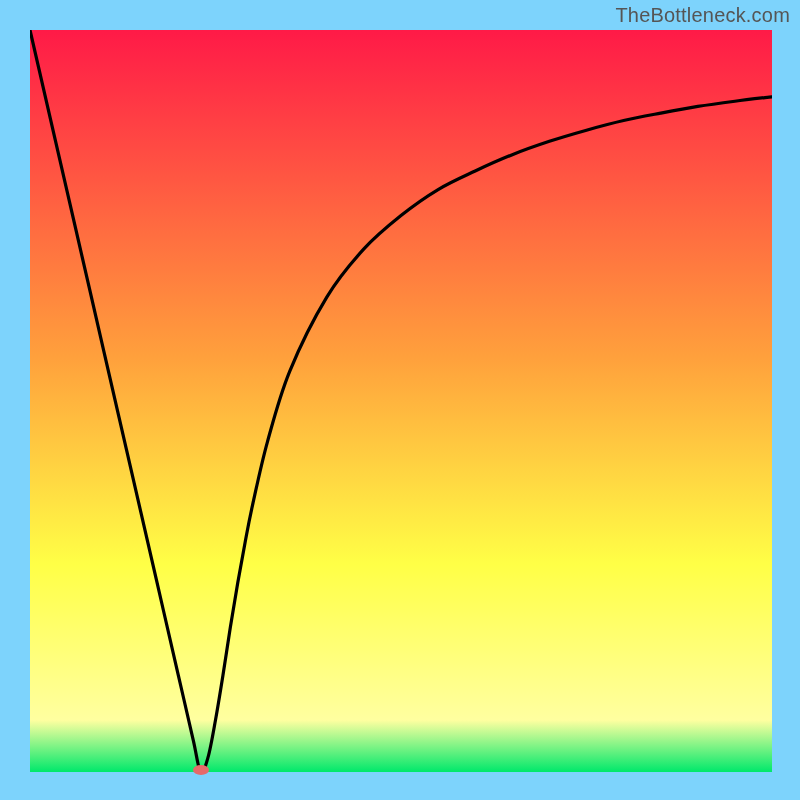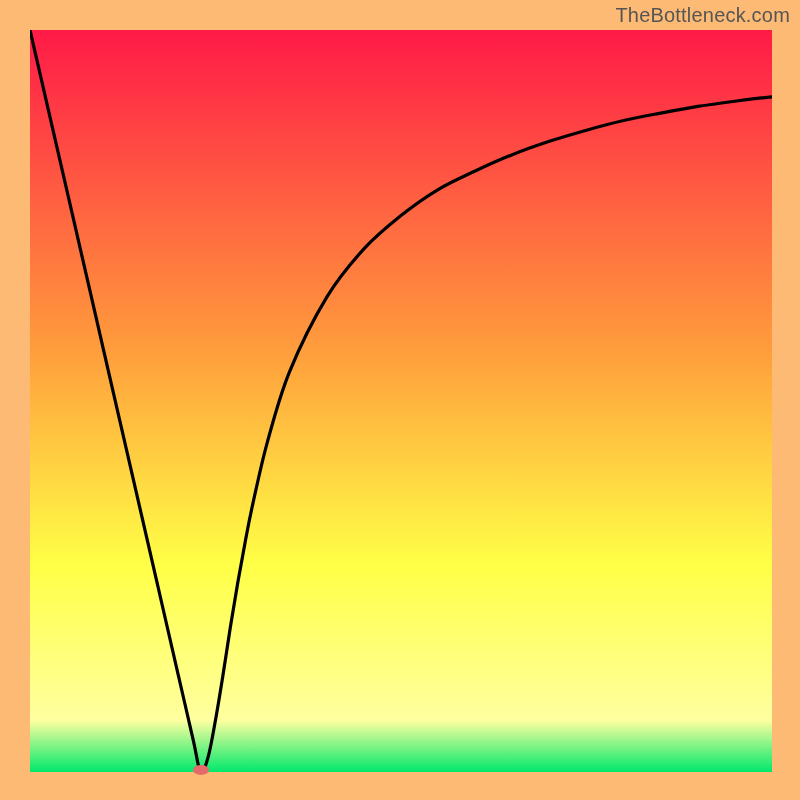--- a/index.html
+++ b/index.html
@@ -8,21 +8,21 @@
     width: 800px;
     height: 800px;
     background: #000;
     overflow: hidden;
     font-family: Arial, Helvetica, sans-serif;
   }
   .frame {
     position: relative;
     width: 800px;
     height: 800px;
-    background: #fdba74;
+    background: #7dd3fc;
   }
   .watermark {
     position: absolute;
     top: 4px;
     right: 10px;
     color: #555;
     font-size: 20px;
     font-weight: 500;
     letter-spacing: 0.2px;
   }

